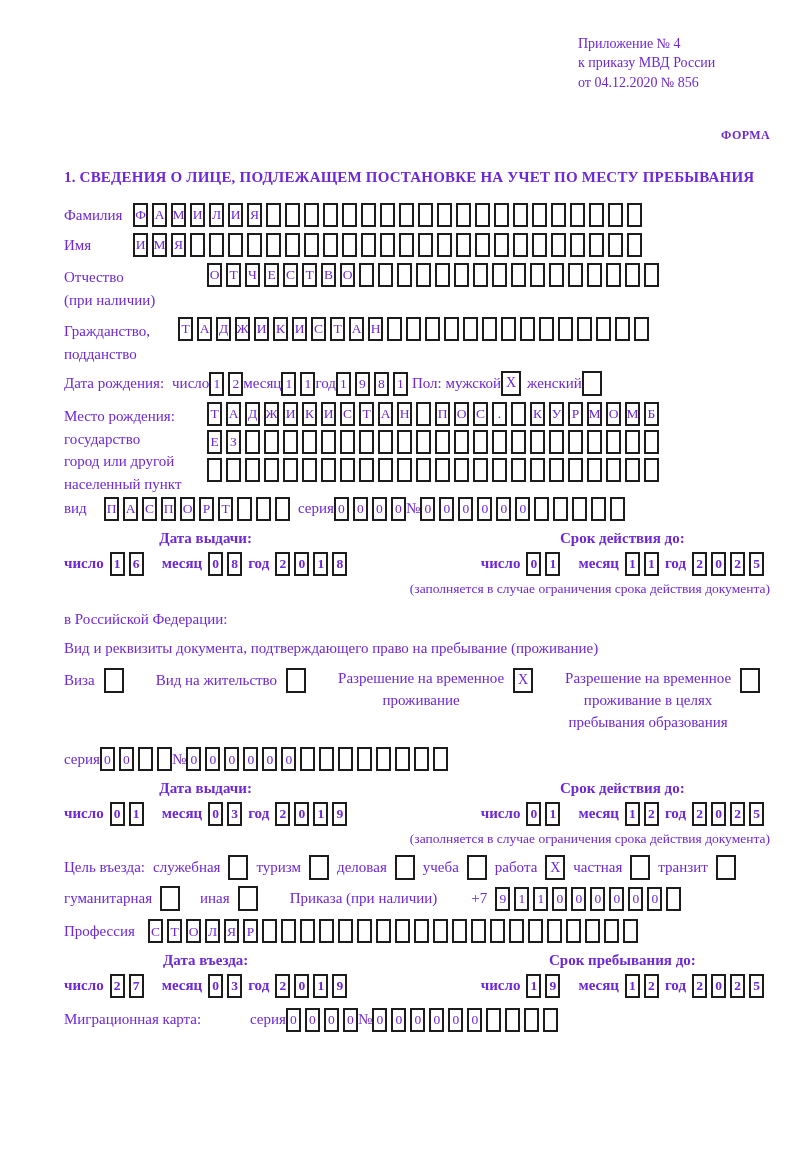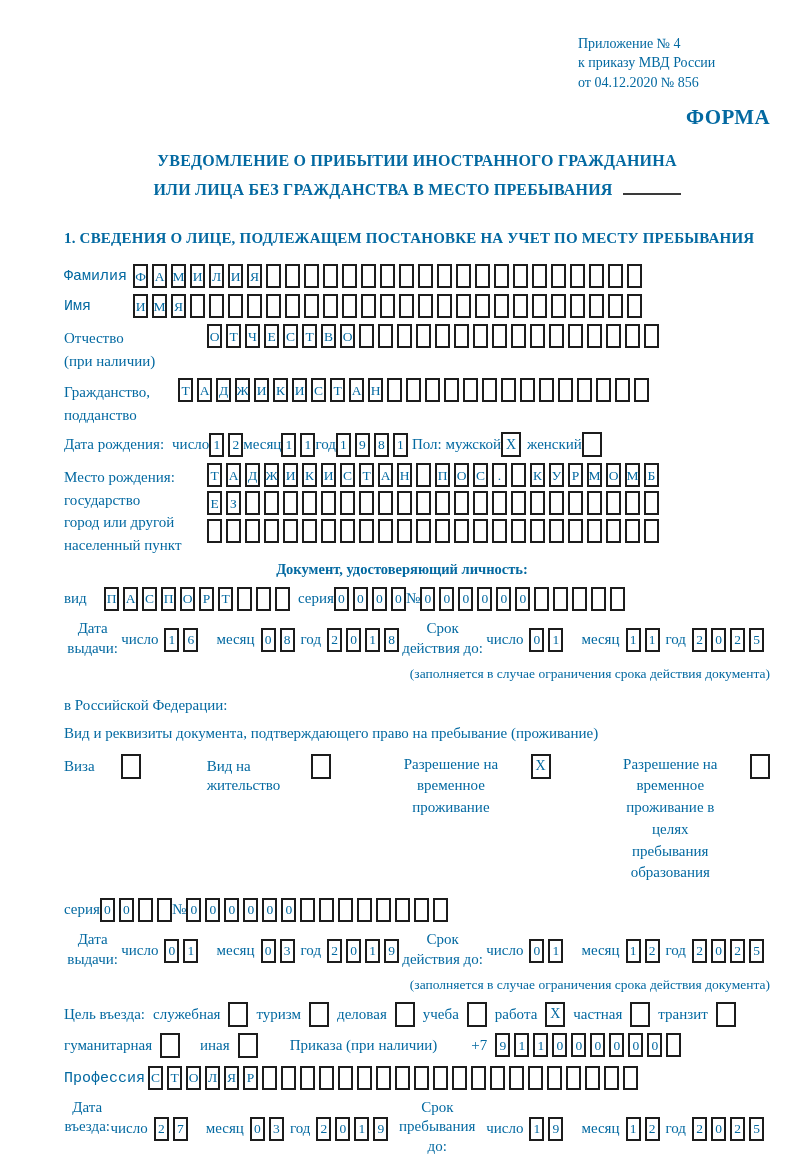--- a/index.html
+++ b/index.html
@@ -1,74 +1,68 @@
 <!DOCTYPE html>
 <html lang="ru"><head>
 <meta charset="utf-8">
 <style>
   * { box-sizing: border-box; }
   html,body { margin:0; padding:0; background:#ffffff; }
   .page {
     width:800px; height:1163px; overflow:hidden; position:relative;
     padding:34px 30px 14px 64px;
     font-family:"Liberation Serif","DejaVu Serif",serif;
-    color:#0369a1; font-size:15px; line-height:1.3;
+    color:#6d28d9; font-size:15px; line-height:1.3;
   }
   .hdr { margin-left:auto; width:192px; font-size:14px; line-height:1.38; }
   .hdr-sub { font-size:13px; margin-top:5px; line-height:1.38; }
-  .forma { text-align:right; font-weight:bold; font-size:21px; margin-top:12px; letter-spacing:.4px; }
+  .forma { text-align:right; font-weight:bold; font-size:12px; margin-top:36px; letter-spacing:.4px; }
   .title { text-align:center; font-weight:bold; font-size:16px; margin-top:16px; line-height:1.8; letter-spacing:.2px; }
   .blank-line { display:inline-block; width:58px; border-bottom:2px solid #3a3a3a; height:.95em; margin-left:10px; }
   .sec-heading { font-weight:bold; font-size:15px; margin-top:24px; margin-bottom:16px; letter-spacing:.2px; }
   .row { display:flex; align-items:flex-start; margin-bottom:6px; }
-  .lbl { flex:none; padding-top:3px;font-family:Liberation Mono, monospace; }
+  .lbl { flex:none; padding-top:3px; }
   .lbl-col { flex:none; line-height:1.5; padding-top:3px; }
   .cells { display:inline-flex; gap:4px; flex:none; }
   .cell {
     flex:none; width:15px; height:24px; border:2px solid #1c1c1c;
     display:inline-flex; align-items:center; justify-content:center;
     font-size:13.5px; line-height:1; background:#fff;
   }
   .stack { display:flex; flex-direction:column; gap:4px; }
   .checkbox {
     flex:none; width:20px; height:25px; border:2px solid #1c1c1c;
     display:inline-flex; align-items:center; justify-content:center;
     font-size:14px; background:#fff;
   }
   .inline { display:flex; align-items:center; flex-wrap:nowrap; }
   .doc-heading { text-align:center; font-weight:bold; font-size:14.5px; margin:4px 30px 8px 0; }
   .dates { display:flex; justify-content:space-between; width:700px; margin-top:8px; }
-  .dgroup { display:flex; flex-direction:row; }
+  .dgroup { display:flex; flex-direction:column;font-weight:bold; }
   .dheading { text-align:center; margin-bottom:3px; }
   .drow { display:flex; align-items:center; gap:6px; }
   .dnote { width:706px; text-align:right; font-size:13.5px; margin-top:4px; margin-bottom:8px; }
   .para { margin:8px 0 4px 0; line-height:1.9; }
-  .opts { display:flex; align-items:flex-start; gap:26px; margin-top:6px; margin-bottom:14px; }
+  .opts { display:flex; align-items:flex-start; gap:9px; margin-top:6px; margin-bottom:14px; }
   .opt-lines { display:flex; flex-direction:column; text-align:center; line-height:1.45; }
   .gap-lg { width:14px; flex:none; }
 </style>
 </head>
 <body>
 
 <div class="page">
 
   <div class="hdr">
     <div>Приложение № 4</div>
     <div>к приказу МВД России</div>
     <div>от 04.12.2020 № 856</div>
   </div>
 
   <div class="forma">ФОРМА</div>
 
-  <div class="title">
-    <div>УВЕДОМЛЕНИЕ О ПРИБЫТИИ ИНОСТРАННОГО ГРАЖДАНИНА</div>
-    <div>
-      <span>ИЛИ ЛИЦА БЕЗ ГРАЖДАНСТВА В МЕСТО ПРЕБЫВАНИЯ</span><span class="blank-line"></span>
-    </div>
-  </div>
 
   <div class="sec-heading">1. СВЕДЕНИЯ О ЛИЦЕ, ПОДЛЕЖАЩЕМ ПОСТАНОВКЕ НА УЧЕТ ПО МЕСТУ ПРЕБЫВАНИЯ</div>
 
   <div class="row">
     <span class="lbl" style="width:69px">Фамилия</span>
     <span class="cells">
         <span class="cell">Ф</span>
         <span class="cell">А</span>
         <span class="cell">М</span>
         <span class="cell">И</span>
@@ -308,21 +302,20 @@
           <span class="cell"></span>
           <span class="cell"></span>
           <span class="cell"></span>
           <span class="cell"></span>
           <span class="cell"></span>
           <span class="cell"></span>
         </span>
     </span>
   </div>
 
-  <div class="doc-heading">Документ, удостоверяющий личность:</div>
 
   <div class="row inline">
     <span style="width:40px">вид</span>
     <span class="cells">
         <span class="cell">П</span>
         <span class="cell">А</span>
         <span class="cell">С</span>
         <span class="cell">П</span>
         <span class="cell">О</span>
         <span class="cell">Р</span>

